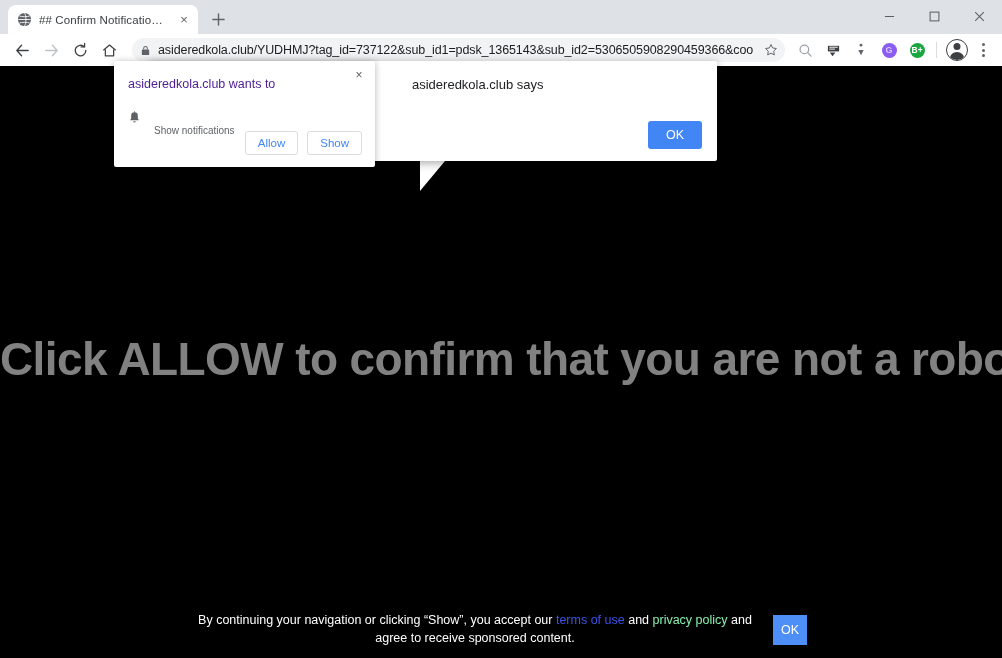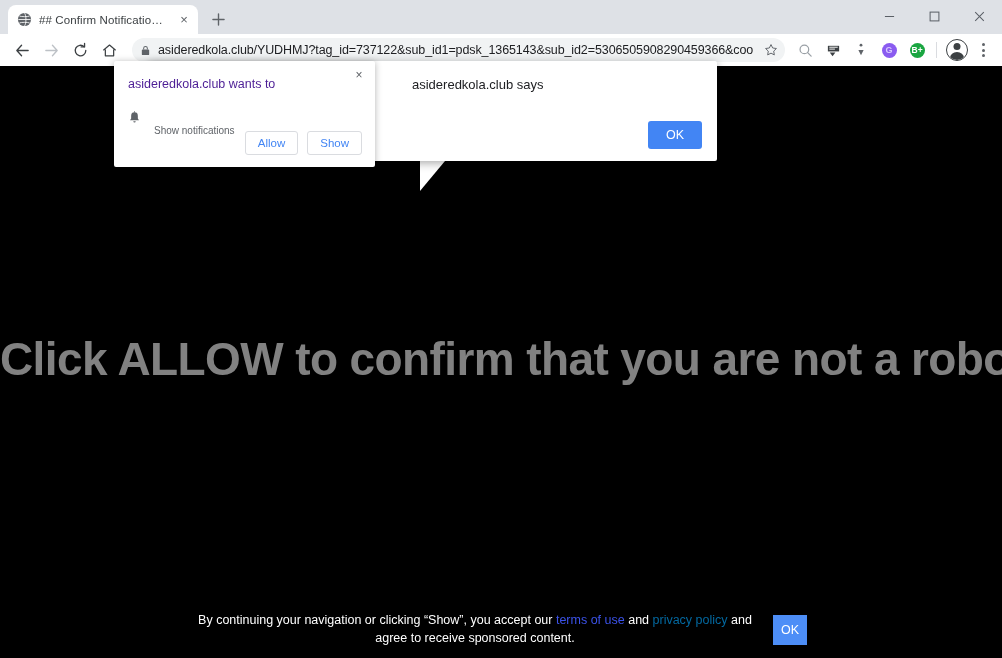--- a/index.html
+++ b/index.html
@@ -152,21 +152,21 @@
     gap: 18px;
     padding: 0 30px;
   }
   .consent-text {
     width: 560px;
     text-align: center;
     font-size: 12.5px; color: #ffffff; line-height: 1.42;
   }
   .consent-text a { text-decoration: none; }
   .link-terms { color: #3b52e8; }
-  .link-privacy { color: #0369a1; }
+  .link-privacy { color: #86efac; }
   .consent-ok {
     width: 34px; height: 30px;
     background: #4d8ef7;
     color: #fff; font-size: 12.5px;
     display: flex; align-items: center; justify-content: center;
     border: none;
     font-family: "Liberation Sans", sans-serif;
   }
 
   

